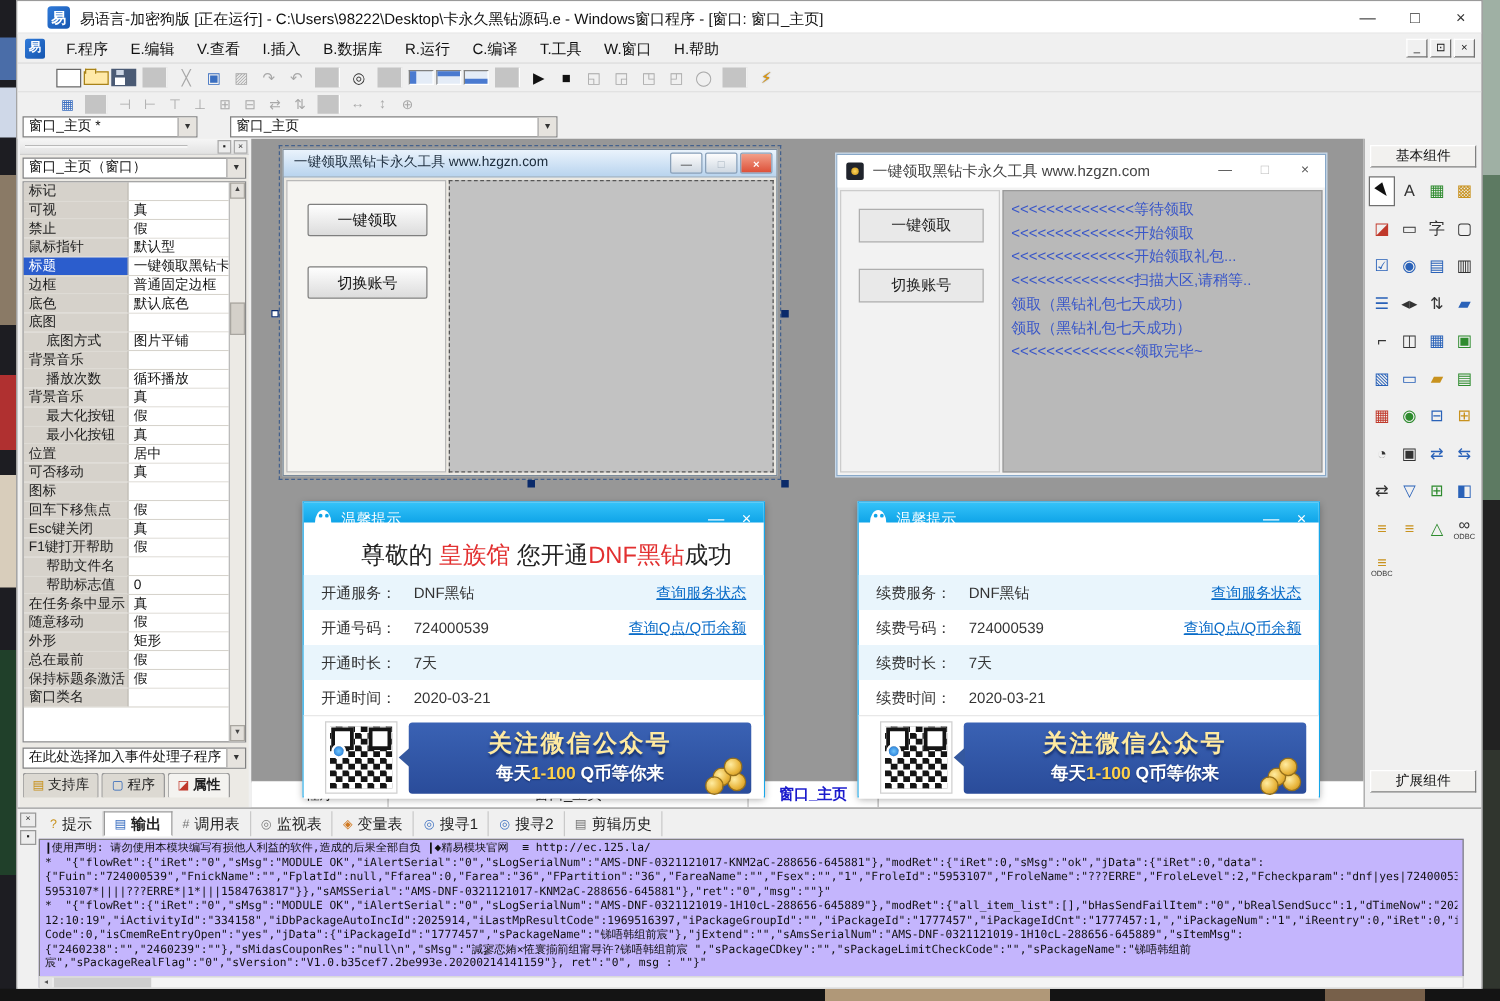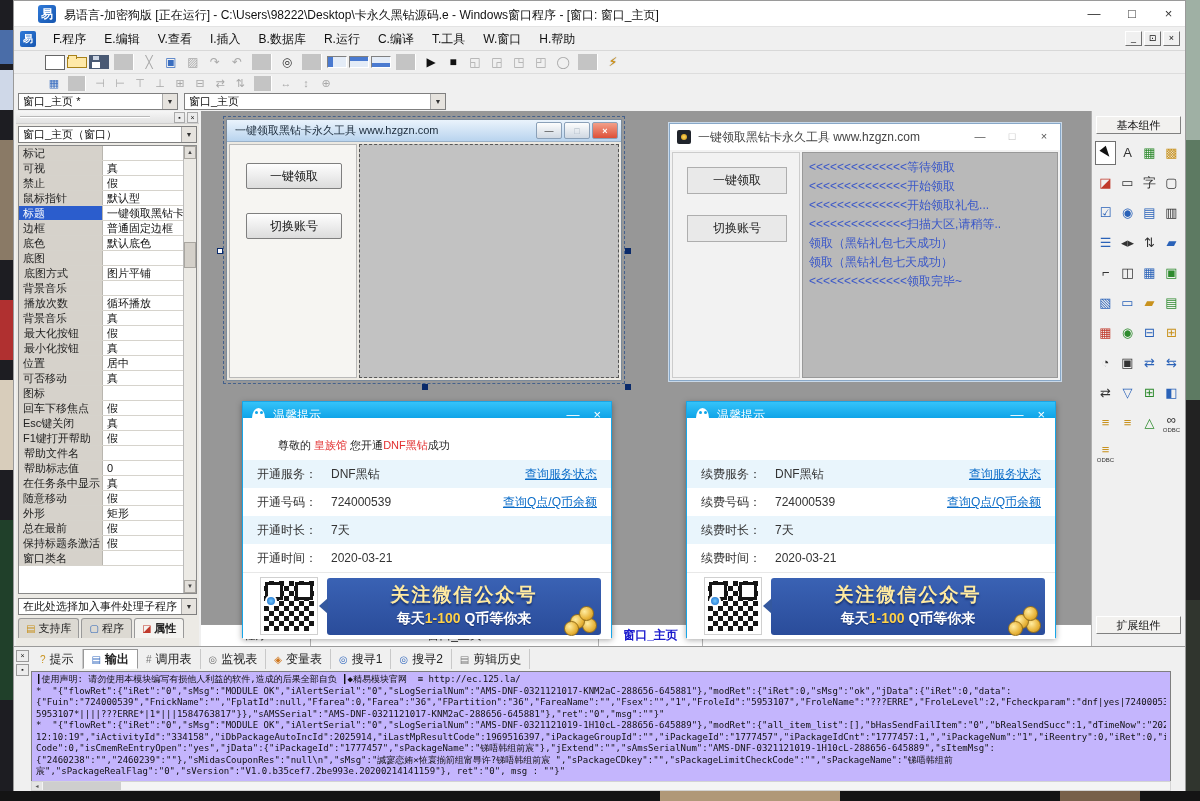--- a/index.html
+++ b/index.html
@@ -52,32 +52,32 @@
 .ic-save::after{content:"";position:absolute;left:4px;top:1px;width:6px;height:4px;background:#cdd6e4}
 .ic-lay{width:16px;height:12px;background:#fff;border:1px solid #666;position:relative}
 .ic-lay.ll::before{content:"";position:absolute;left:0;top:0;width:5px;height:100%;background:#4a7ad0}
 .ic-lay.lt::before{content:"";position:absolute;left:0;top:0;width:100%;height:4px;background:#4a7ad0}
 .ic-lay.lb::before{content:"";position:absolute;left:0;bottom:0;width:100%;height:4px;background:#4a7ad0}
 .pressed{border:1px solid;border-color:#808080 #fff #fff #808080;background:#e4ecf7}
 
 .comborow{position:absolute;left:0;top:91px;width:100%;height:19px;background:#f0f0f0}
 .combo{position:absolute;top:1px;height:17px;background:#fff;border:1px solid #7f7f7f;font-size:11px;line-height:15px;padding-left:4px;color:#111}
 .combo .cbtn{position:absolute;right:0;top:0;bottom:0;width:15px;background:#e6e3de;border-left:1px solid #aaa;font-size:7px;text-align:center;line-height:15px;color:#333}
-.combo1{left:4px;width:160px}.combo2{left:170px;width:262px}
+.combo1{left:4px;width:140px}.combo2{left:170px;width:262px}
 
 .lpanel{position:absolute;left:2px;top:110px;width:183px;height:535px;background:#eceae5}
 .lp-head{position:absolute;left:0;top:0;width:100%;height:13px;border-bottom:1px solid #cfcfcf;background:linear-gradient(#f6f6f6,#e2e2e2)}
 .lp-head .grip{position:absolute;left:4px;top:5px;width:130px;border-top:1px solid #b9b9b9;border-bottom:1px solid #fff}
 .lpb{position:absolute;top:1px;width:11px;height:11px;font-size:7px;line-height:10px;text-align:center;color:#222;background:#ececec;border:1px solid #aaa}
 .lpb.f{right:14px}.lpb.x{right:1px}
 .objcombo{left:2px;top:15px;width:179px}
 .pgrid{position:absolute;left:2px;top:34px;width:179px;height:449px;background:#fff;border:1px solid #8a8a8a}
 .prow{display:flex;height:15px;border-bottom:1px solid #d6d3cc;font-size:11px;line-height:14px}
 .pname{width:84px;background:#d6d2cb;color:#222;padding-left:4px;border-right:1px solid #b9b6af;overflow:hidden;white-space:nowrap}
-.prow.ind .pname{padding-left:5px}
+.prow.ind .pname{padding-left:18px}
 .pname.sel{background:#2b5dcd;color:#fff}
 .pval{flex:1;padding-left:4px;color:#111;overflow:hidden;white-space:nowrap;background:#fff}
 .pscroll{position:absolute;right:0;top:0;width:13px;height:100%;background:#eceae5;border-left:1px solid #bbb}
 .parr{position:absolute;left:0;width:12px;height:13px;background:#e2dfda;border:1px solid #a9a6a0;font-size:6px;text-align:center;line-height:11px;color:#444}
 .parr.up{top:0}.parr.dn{bottom:0}
 .pthumb{position:absolute;left:0;top:96px;width:12px;height:26px;background:#d4d0c9;border:1px solid #a9a6a0}
 .evcombo{left:2px;top:487px;width:179px}
 .ltabs{position:absolute;left:2px;top:507px;height:22px;display:flex}
 .ltab{height:20px;padding:0 7px;font-size:11px;line-height:19px;color:#222;background:#dcd9d2;border:1px solid #999;border-bottom:none;border-radius:3px 3px 0 0;margin-right:2px;display:flex;align-items:center;gap:3px}
 .ltab.act{background:#f4f3f0;font-weight:bold}
@@ -118,21 +118,21 @@
 .rlog{position:absolute;left:132px;top:2px;width:256px;height:226px;background:#b9b9b9;border:1px solid #999;padding:5px 6px;font-size:12px;line-height:19px;color:#3a57c8;overflow:hidden;white-space:nowrap}
 
 .qq{position:absolute;width:370px;height:237px;background:#fff;border:1px solid #18a6e8;box-shadow:0 2px 6px rgba(0,0,0,.35)}
 .qq1{left:41px;top:290px}.qq2{left:485px;top:290px}
 .qtitle{position:absolute;left:0;top:0;width:100%;height:16px;background:linear-gradient(#35c3f9,#0fa4e8);color:#fff;font-size:12px;line-height:27px;padding-left:30px}
 .peng{position:absolute;left:9px;top:6px;width:13px;height:16px;background:#fff;border-radius:50% 50% 46% 46%/62% 62% 38% 38%}
 .peng::before{content:"";position:absolute;left:3px;top:3px;width:3px;height:3px;background:#0fa4e8;border-radius:50%}
 .peng::after{content:"";position:absolute;left:8px;top:3px;width:3px;height:3px;background:#0fa4e8;border-radius:50%}
 .qbtns{position:absolute;right:10px;top:0;display:flex;gap:14px}
 .qwb{color:#fff;font-size:13px;line-height:26px}
-.qmsg{position:absolute;left:5px;top:28px;width:100%;height:30px;font-size:11px;line-height:30px;padding-left:30px;color:#222}
+.qmsg{position:absolute;left:16px;top:28px;width:100%;height:30px;font-size:19px;line-height:30px;padding-left:30px;color:#222}
 .qmsg .red{color:#e23030}
 .qrows{position:absolute;left:0;top:58px;width:100%}
 .qrow{position:relative;height:28px;font-size:12px;line-height:28px;color:#333}
 .qrow.shade{background:#e9f5fc}
 .qlabel{position:absolute;left:14px}
 .qvalue{position:absolute;left:88px}
 .qlink{position:absolute;right:14px;color:#0a6cc8;text-decoration:underline}
 .qbanner{position:absolute;left:0;top:170px;width:100%;height:67px;background:#fff;border-top:1px solid #e8e8e8}
 .qr{position:absolute;left:18px;top:5px;width:56px;height:56px;background:repeating-conic-gradient(#151515 0% 25%,#fff 0% 50%) 0 0/10px 10px;border:3px solid #fff;outline:1px solid #d0d0d0}
 .qr::before{content:"";position:absolute;left:1px;top:1px;width:12px;height:12px;border:3px solid #151515;background:#fff}

